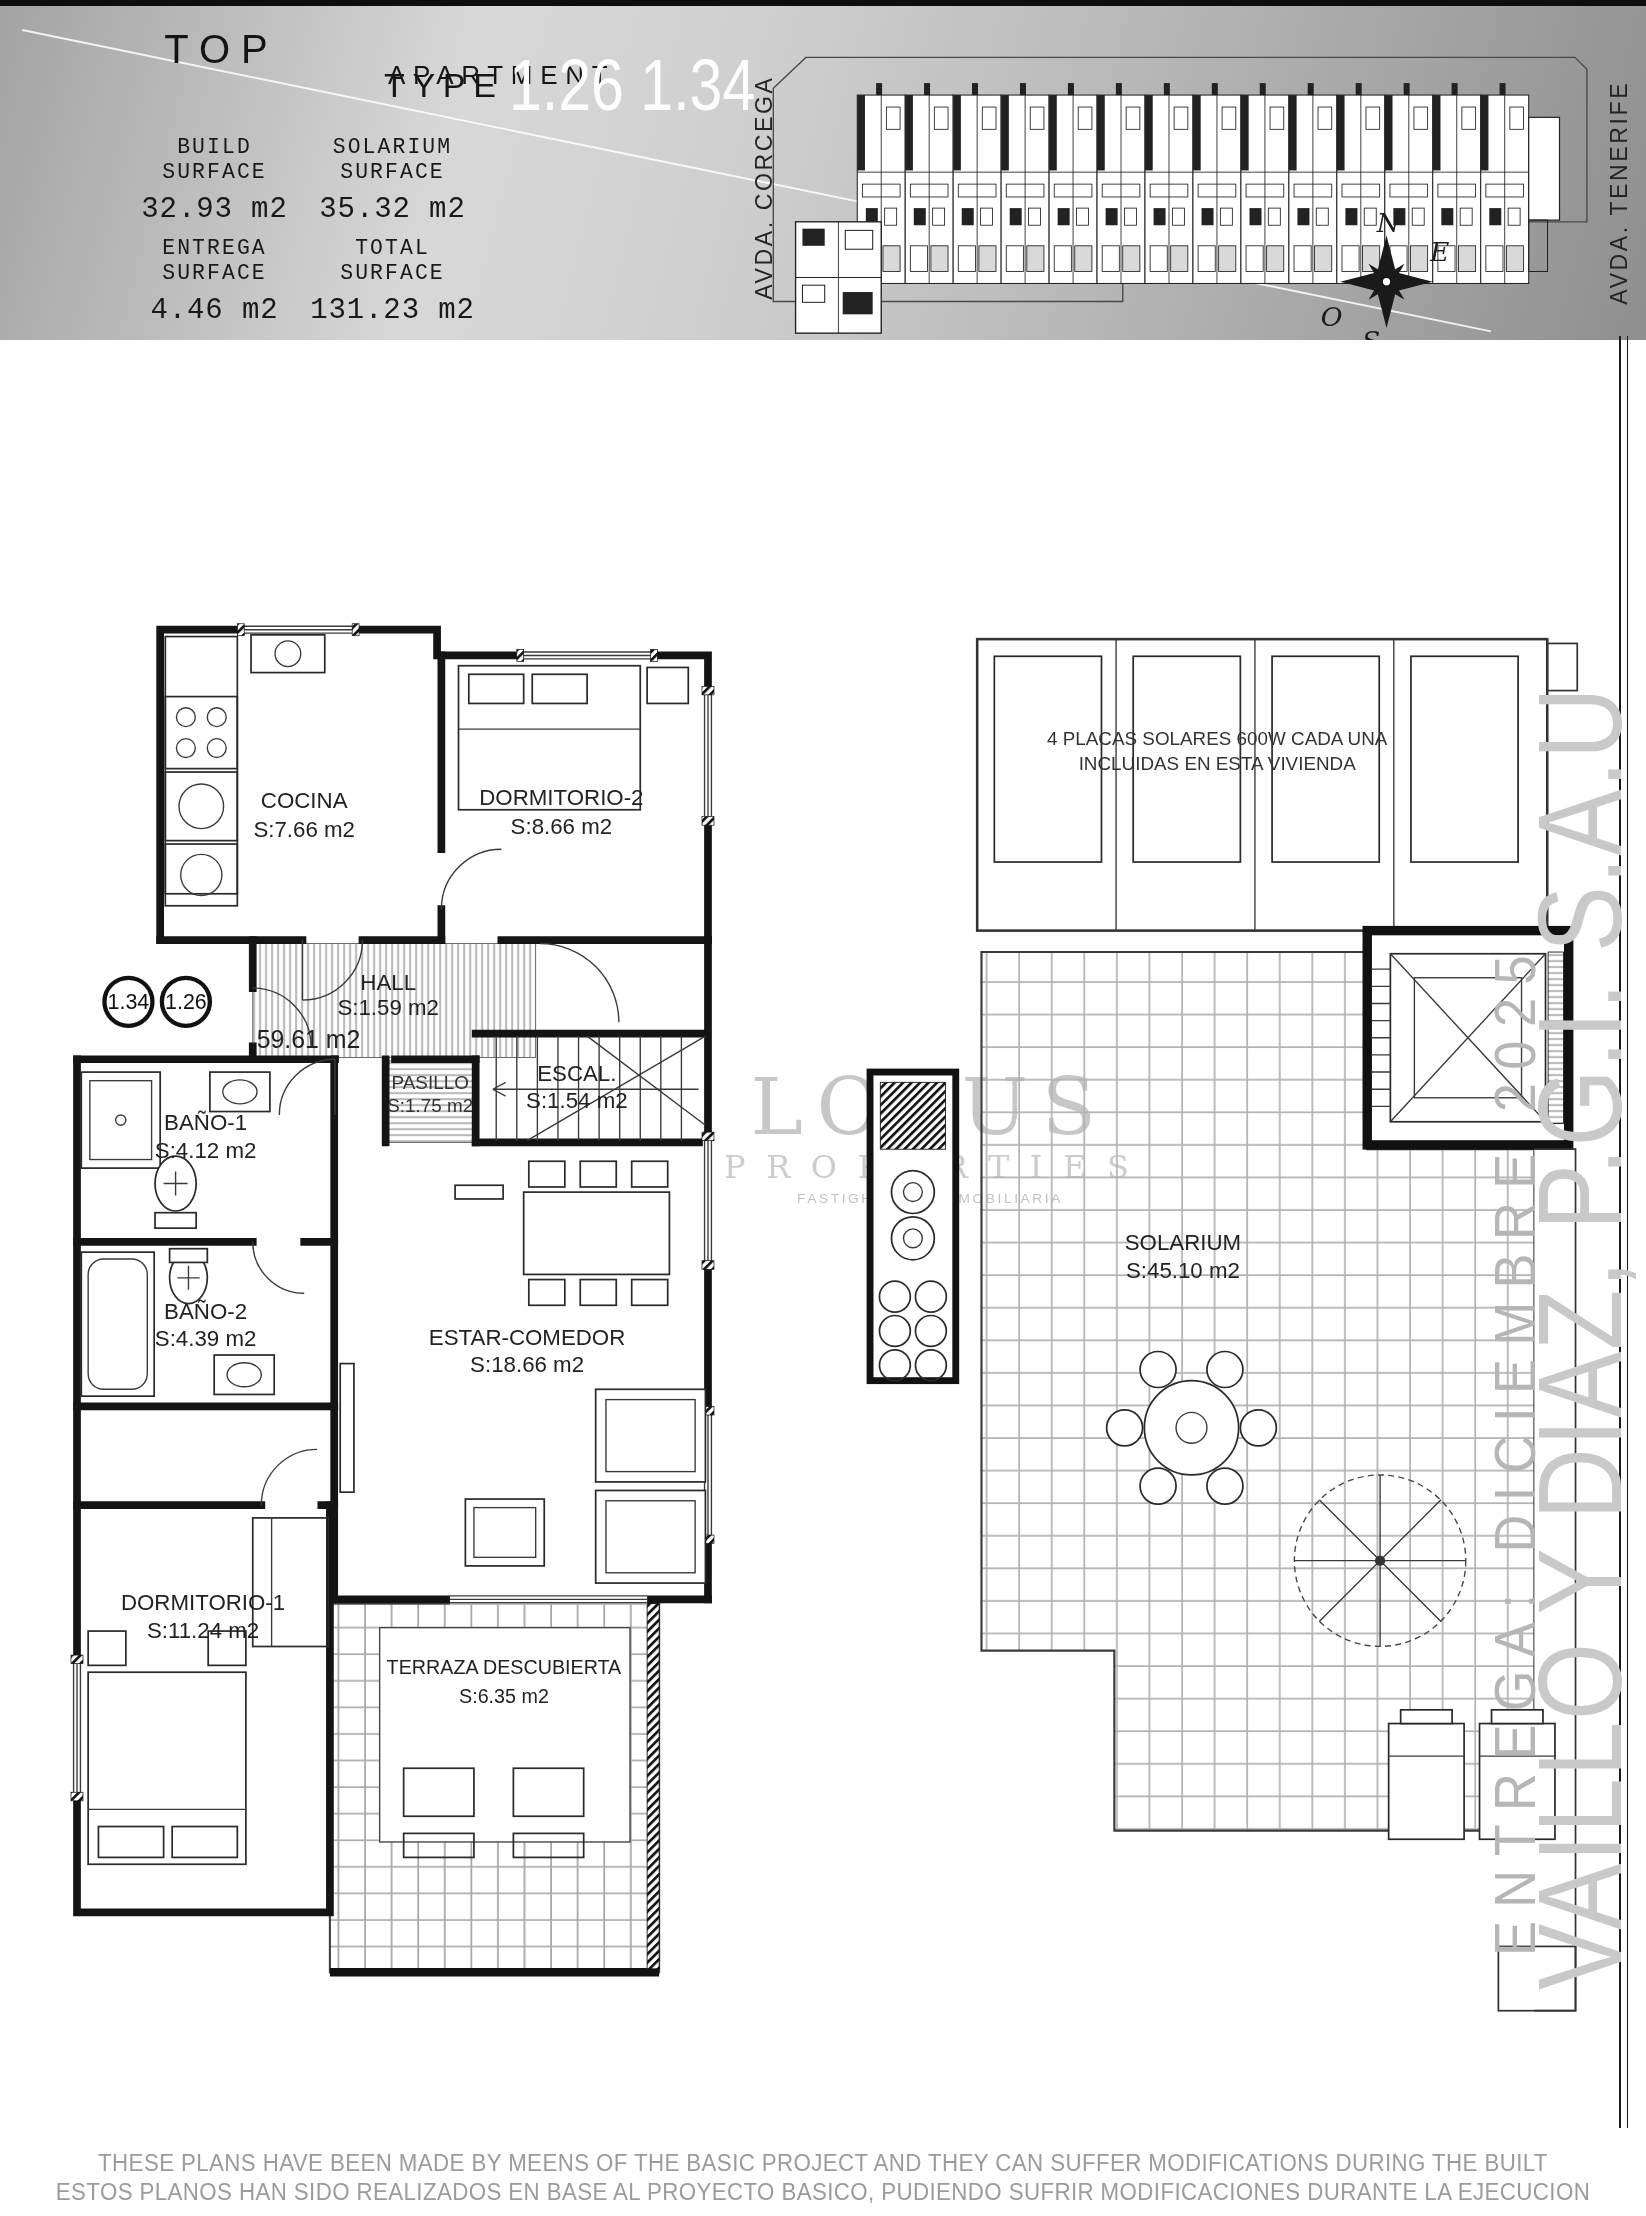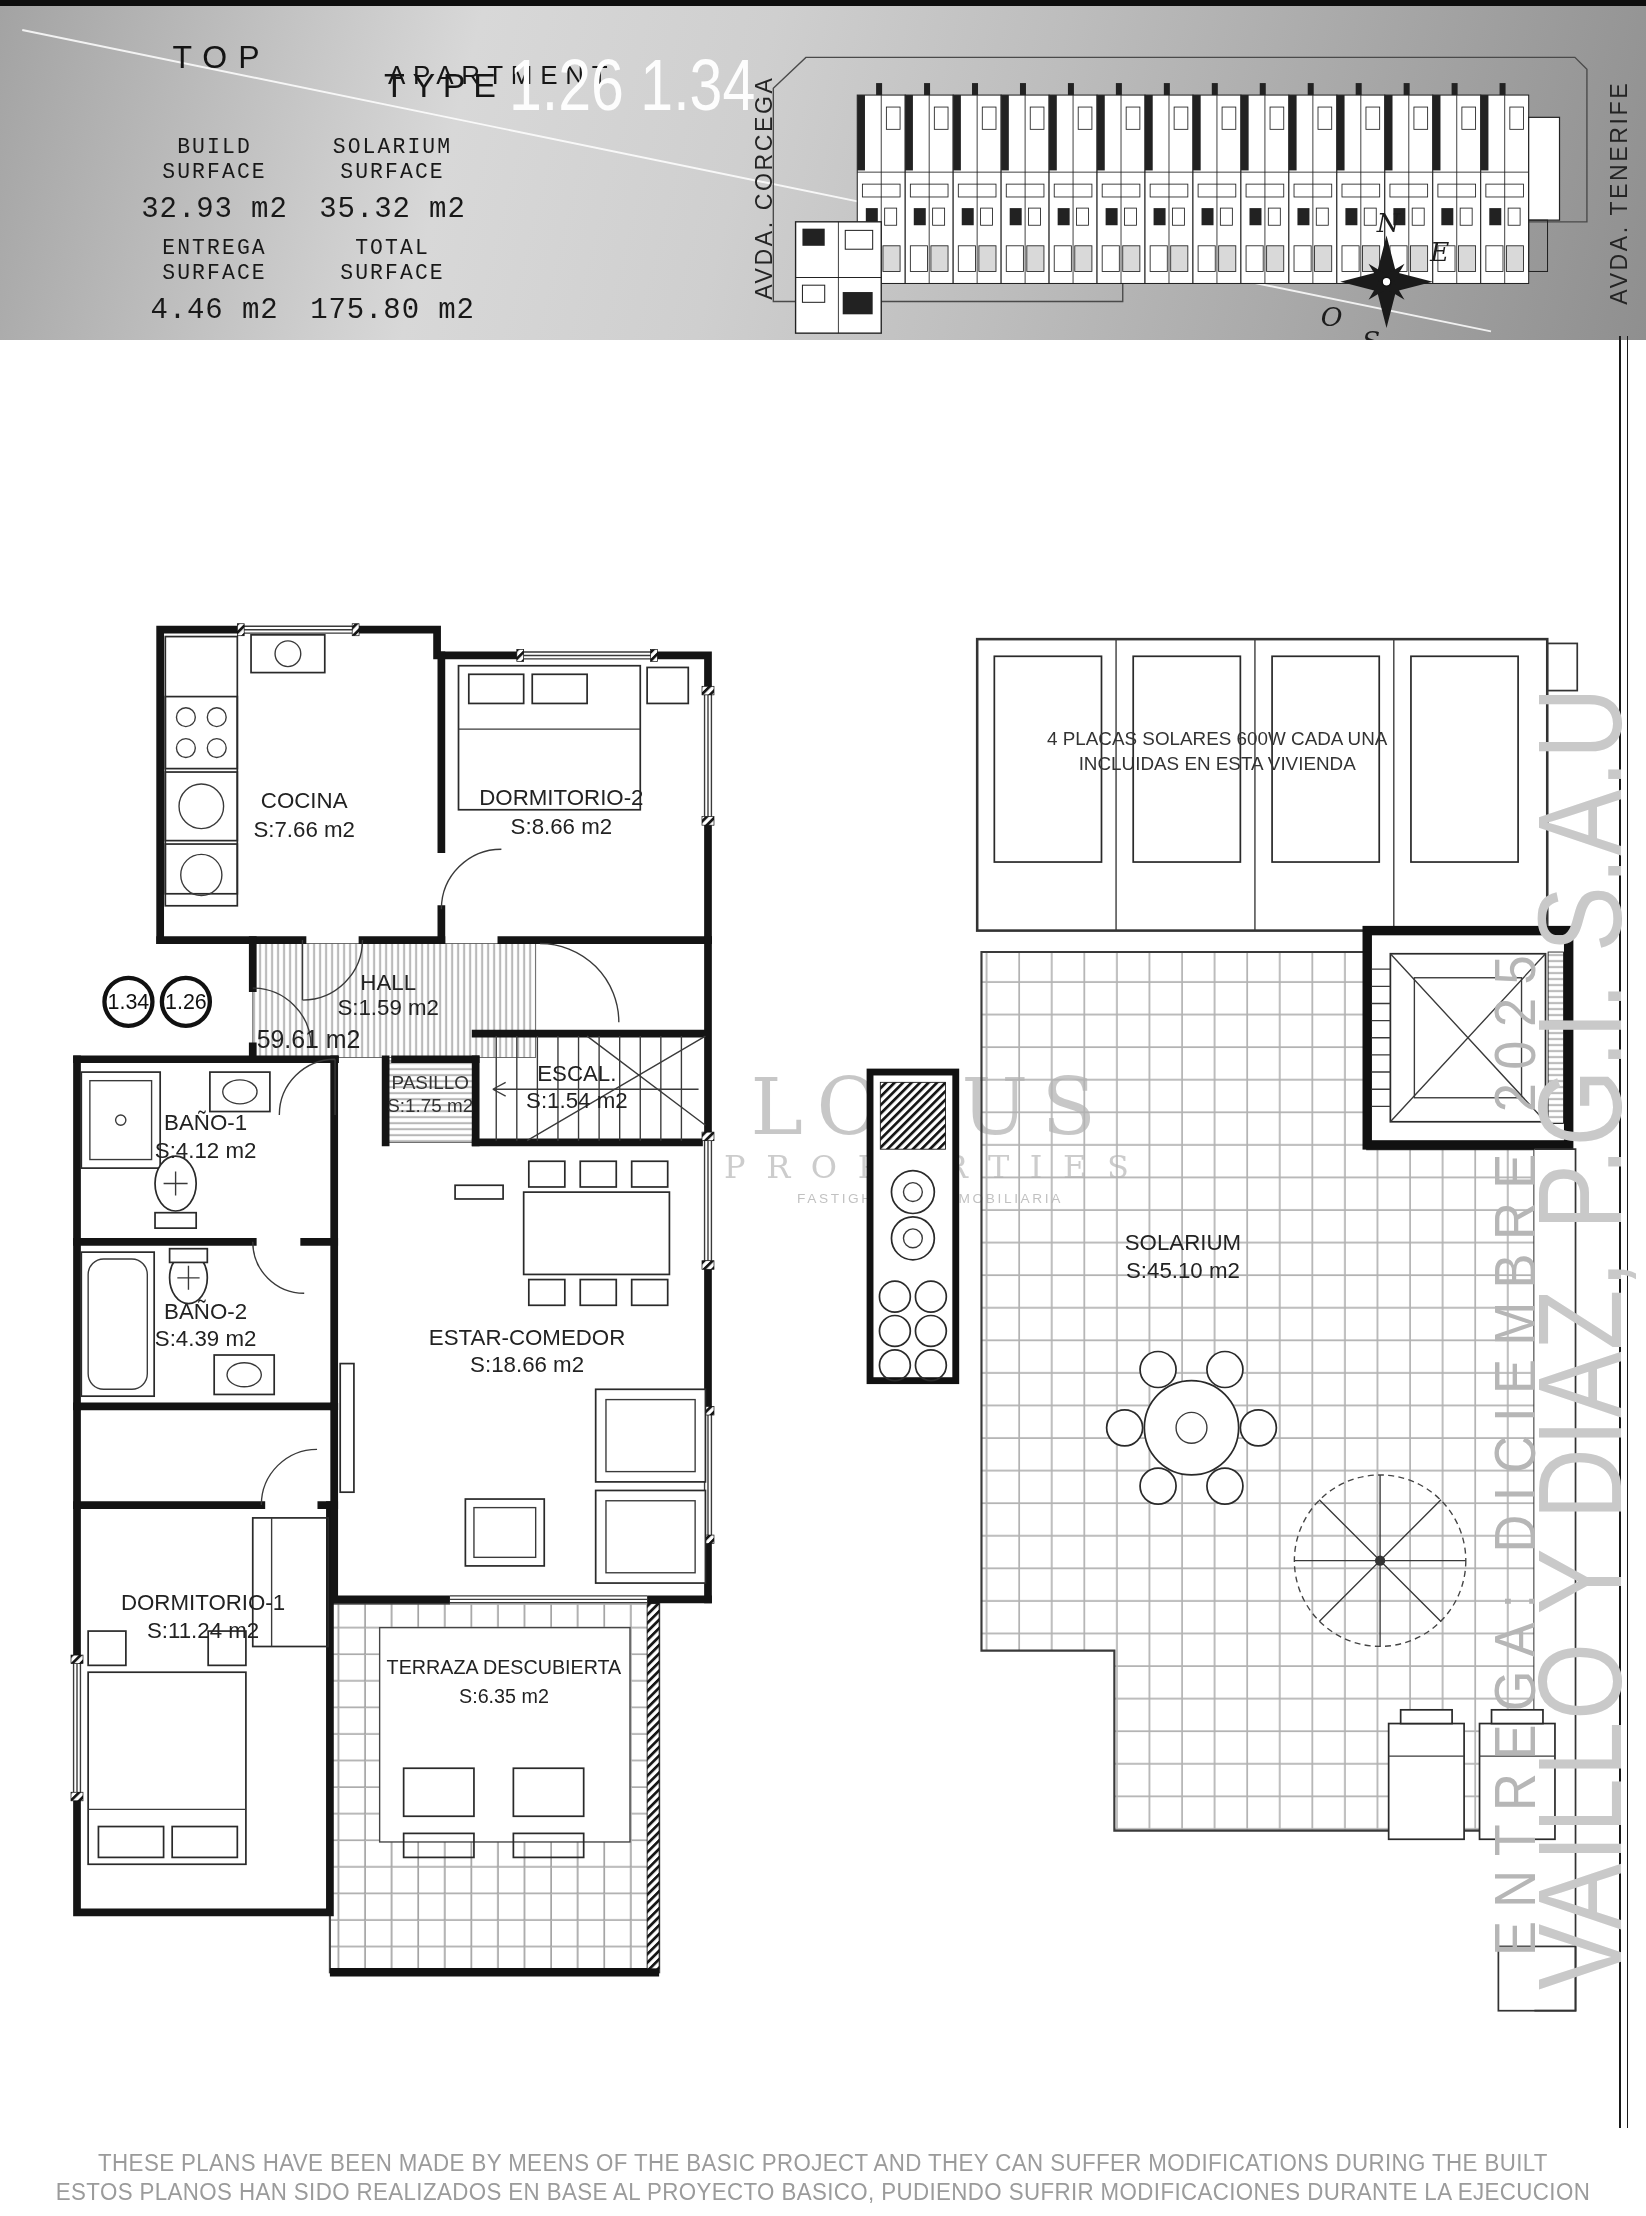--- a/index.html
+++ b/index.html
@@ -3,22 +3,22 @@
 <meta charset="utf-8">
 <style>
   html,body{margin:0;padding:0;background:#fff;}
   .page{position:relative;width:1646px;height:2216px;background:#fff;overflow:hidden;
         font-family:"Liberation Sans",sans-serif;color:#1c1c1c;}
   
   .band{position:absolute;left:0;top:0;width:1646px;height:334px;
         background:linear-gradient(104deg,#a3a3a3 0%,#d8d8d8 28%,#cfcfcf 45%,#bdbdbd 62%,#8f8f8f 100%);
         border-top:6px solid #0e0e0e;}
   .band svg{position:absolute;left:0;top:0;}
-  .hd-title{position:absolute;left:50px;top:32px;width:343px;text-align:center;
-            font-size:32px;letter-spacing:11px;color:#141414;line-height:1.22;}
+  .hd-title{position:absolute;left:50px;top:19px;width:343px;text-align:center;
+            font-size:40px;letter-spacing:11px;color:#141414;line-height:1.22;}
   .hd-ap{position:absolute;left:388px;top:22px;font-size:26px;letter-spacing:7.7px;color:#161616;margin-top:32px;}
   .hd-ap2{position:absolute;left:384px;top:60px;font-size:34px;letter-spacing:7.7px;color:#161616;}
   .hd-nums{position:absolute;left:509px;top:38px;width:257px;font-size:72px;color:#fdfdfd;
            transform:scaleX(0.82);transform-origin:left top;white-space:nowrap;}
   .stat{position:absolute;text-align:center;color:#191919;font-family:Liberation Mono, monospace;}
   .stat .sl{font-size:21.4px;letter-spacing:2.1px;line-height:1.18;}
   .stat .sv{font-size:29px;margin-top:7.7px;letter-spacing:0.9px;}
   
   svg.plan{position:absolute;z-index:1;overflow:visible;}
   .w{fill:none;stroke:#141414;stroke-width:9;stroke-linecap:square;}
@@ -152,21 +152,21 @@
       <div class="sv">35.32 m2</div>
     </div>
     <div class="stat" style="left:120px;top:230px;width:189px;">
       <div class="sl"><span>ENTREGA</span><br>
       <span>SURFACE</span></div>
       <div class="sv">4.46 m2</div>
     </div>
     <div class="stat" style="left:292px;top:230px;width:201px;">
       <div class="sl"><span>TOTAL</span><br>
       <span>SURFACE</span></div>
-      <div class="sv">175.80 m2</div>
+      <div class="sv">131.23 m2</div>
     </div>
   </div>
 
   <div class="wm">
     <div class="l1">LOTUS</div>
     <div class="l2">PROPERTIES</div>
     <div class="l3">FASTIGHETER | INMOBILIARIA</div>
   </div>
 
   <svg class="plan" style="left:47px;top:592px;" width="703" height="1406" viewBox="0 0 820 1640">

